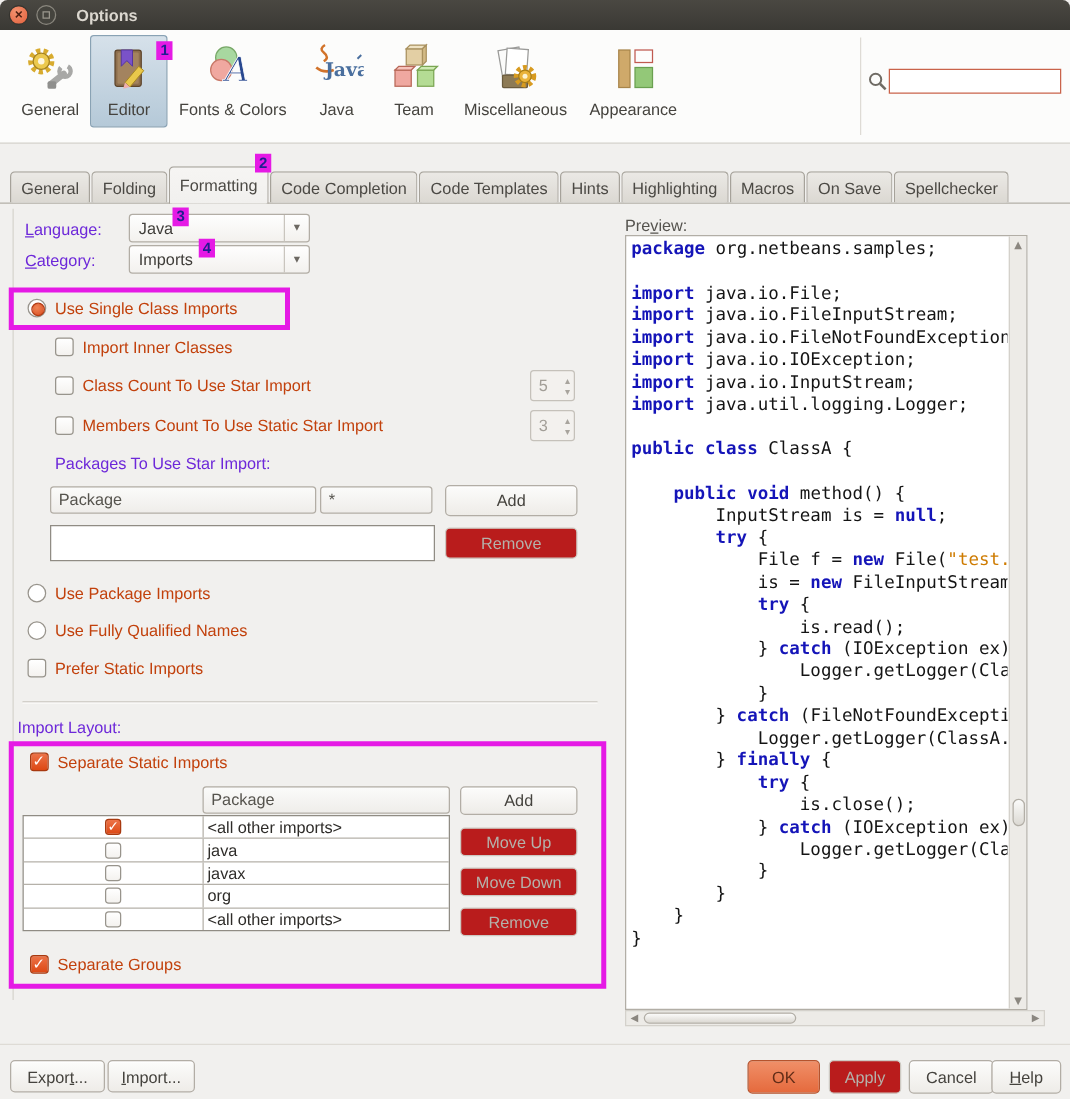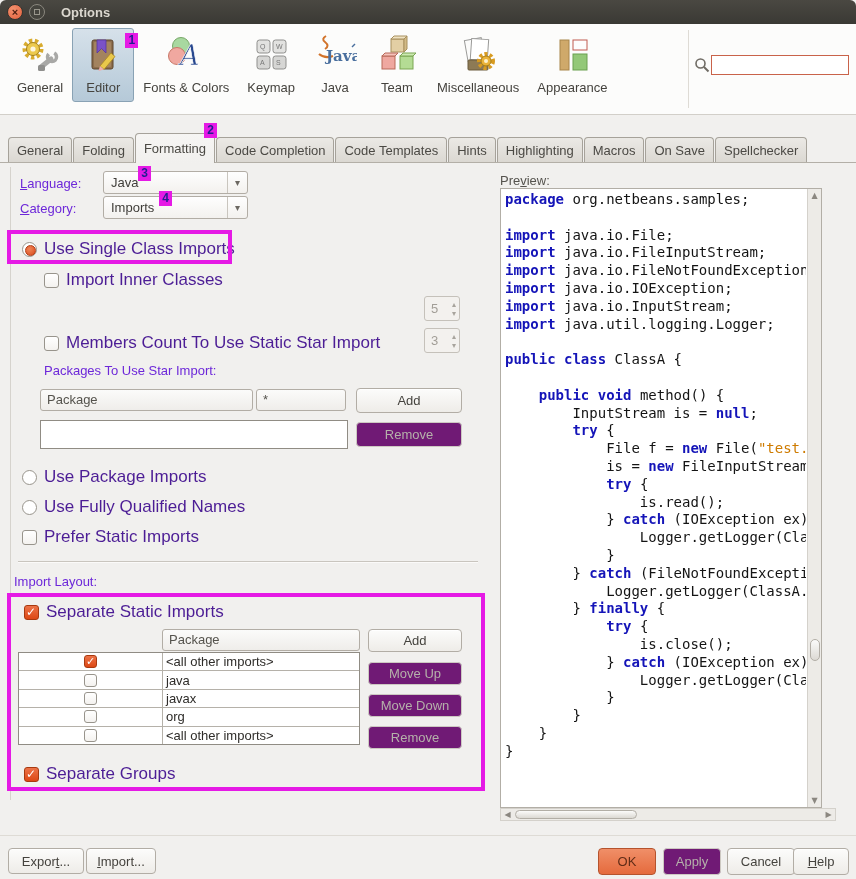--- a/index.html
+++ b/index.html
@@ -47,21 +47,21 @@
   .combo-category{left:103px;top:33px}
   .lbl-language{left:20px;top:13px}
   .lbl-category{left:20px;top:38px}
 
   .radio{display:inline-block;width:15px;height:15px;border:1px solid #98948c;border-radius:50%;background:#fff;position:relative;cursor:pointer;flex:none}
   .radio.on::after{content:"";position:absolute;left:2px;top:2px;width:9px;height:9px;border-radius:50%;background:radial-gradient(circle at 40% 35%,#f08455,#d94c1f);border:1px solid #b23c14}
   .checkbox{display:inline-block;width:15px;height:15px;border:1px solid #98948c;border-radius:3px;background:linear-gradient(#fff,#f4f2ef);position:relative;cursor:pointer;flex:none}
   .checkbox.on{background:linear-gradient(#ec7348,#dd4814);border-color:#a8390f}
   .checkbox.on::after{content:"✓";position:absolute;left:1px;top:-1px;color:#fff;font:bold 12px/15px "DejaVu Sans",sans-serif}
   .check-row,.radio-row{position:absolute;display:flex;align-items:center;gap:7px}
-  .crlbl{font-size:17px;color:#4c1d95;white-space:nowrap}
+  .crlbl{font-size:13px;color:#c2410c;white-space:nowrap}
 
   .row-single{left:22px;top:76px}
   .row-inner{left:44px;top:107px}
   .row-classcount{left:44px;top:138px}
   .row-members{left:44px;top:170px}
   .lbl-packages{left:44px;top:200px}
   .row-pkgimports{left:22px;top:304px}
   .row-fqn{left:22px;top:334px}
   .row-prefer{left:22px;top:364px}
   .lbl-layout{left:14px;top:411px}
@@ -73,21 +73,21 @@
   .spin-arrows{position:absolute;right:3px;top:3px;display:flex;flex-direction:column;line-height:9px;font:8px/9px "DejaVu Sans",sans-serif;color:#a8a49d}
   .spin-class{left:424px;top:133px}
   .spin-members{left:424px;top:165px}
 
   .hdr-cell{position:absolute;border:1px solid #b2ada5;border-radius:3px;background:linear-gradient(#fbfbfa,#efedea);font-size:13px;color:#55534d;padding-left:6px;line-height:20px;cursor:pointer;white-space:nowrap;overflow:hidden}
   .hdr-star-package{left:40px;top:226px;width:213px;height:22px}
   .hdr-star-star{left:256px;top:226px;width:90px;height:22px}
   .star-body{position:absolute;left:40px;top:257px;width:308px;height:29px;background:#fff;border:1px solid #908c84}
 
   .btn{position:absolute;border:1px solid #b2ada5;border-radius:4px;background:linear-gradient(#fcfcfb,#eeece8);font-size:13px;color:#45433e;display:flex;align-items:center;justify-content:center;cursor:pointer;box-shadow:inset 0 1px 0 #fff}
-  .btn.disabled{color:#b5b1aa;background:#701a75;border-color:#cdc9c2;cursor:default;box-shadow:none}
+  .btn.disabled{color:#b5b1aa;background:#b91c1c;border-color:#cdc9c2;cursor:default;box-shadow:none}
   .btn-star-add{left:356px;top:225px;width:106px;height:25px}
   .btn-star-remove{left:356px;top:259px;width:106px;height:25px}
   .btn-layout-add{left:368px;top:466px;width:94px;height:23px}
   .btn-moveup{left:368px;top:499px;width:94px;height:23px}
   .btn-movedown{left:368px;top:531px;width:94px;height:23px}
   .btn-layout-remove{left:368px;top:563px;width:94px;height:23px}
 
   .hsep{position:absolute;left:18px;top:398px;width:460px;height:2px;border-top:1px solid #c9c5be;border-bottom:1px solid #fbfaf9}
 
   .hdr-static{left:18px;top:466px;width:143px;height:22px}
@@ -177,33 +177,20 @@
         <div class="tb-item">
           <span class="icn"><svg viewBox="0 0 44 44" width="44" height="44">
               <circle cx="17" cy="13" r="8.5" fill="#a8d8a0" stroke="#78a868"></circle>
               <circle cx="13" cy="23" r="8.5" fill="#f0a8a0" stroke="#c87868"></circle>
               <text x="16" y="32" font-family="DejaVu Serif,serif" font-size="27" font-style="italic" fill="#28488f" stroke="#ffffff" stroke-width="0.6">A</text>
             </svg></span>
           <span class="tlbl">Fonts &amp; Colors</span>
         </div>
         <div class="tb-item">
           <span class="icn"><svg viewBox="0 0 44 44" width="44" height="44">
-              <rect x="8" y="7" width="13" height="13" rx="2.5" fill="#e2e2e0" stroke="#8f8f8d"></rect>
-              <rect x="24" y="7" width="13" height="13" rx="2.5" fill="#e2e2e0" stroke="#8f8f8d"></rect>
-              <rect x="8" y="23" width="13" height="13" rx="2.5" fill="#d6d6d4" stroke="#8f8f8d"></rect>
-              <rect x="24" y="23" width="13" height="13" rx="2.5" fill="#d6d6d4" stroke="#8f8f8d"></rect>
-              <text x="11" y="16" font-size="7" fill="#777">Q</text>
-              <text x="27" y="16" font-size="7" fill="#777">W</text>
-              <text x="11" y="32" font-size="7" fill="#777">A</text>
-              <text x="27" y="32" font-size="7" fill="#777">S</text>
-            </svg></span>
-          <span class="tlbl">Keymap</span>
-        </div>
-        <div class="tb-item">
-          <span class="icn"><svg viewBox="0 0 44 44" width="44" height="44">
               <path d="M12 16 q5 -3 0 -7 q-4 -3 1 -6" fill="none" stroke="#d2732a" stroke-width="2"></path>
               <path d="M6 21 q6 5 14 2" fill="none" stroke="#d2732a" stroke-width="2.2"></path>
               <text x="13" y="28" font-size="15" fill="#4a6f9e" font-family="DejaVu Serif,serif" font-weight="bold">Java</text>
               <path d="M39 14 l3 -3" stroke="#4a6f9e" stroke-width="1.5"></path>
             </svg></span>
           <span class="tlbl">Java</span>
         </div>
         <div class="tb-item">
           <span class="icn"><svg viewBox="0 0 44 44" width="44" height="44">
               <rect x="16" y="6" width="13" height="13" fill="#e3cfa4" stroke="#a8905e"></rect>
@@ -275,20 +262,24 @@
     <div class="radio-row row-single">
       <span class="radio on"></span>
       <span class="crlbl">Use Single Class Imports</span>
     </div>
 
     <div class="check-row row-inner">
       <span class="checkbox"></span>
       <span class="crlbl">Import Inner Classes</span>
     </div>
 
+    <div class="check-row row-classcount">
+      <span class="checkbox"></span>
+      <span class="crlbl">Class Count To Use Star Import</span>
+    </div>
     <div class="spinner spin-class">
       <span class="spin-val">5</span>
       <span class="spin-arrows">
           <span>▴</span>
           <span>▾</span>
         </span>
     </div>
 
     <div class="check-row row-members">
       <span class="checkbox"></span>

